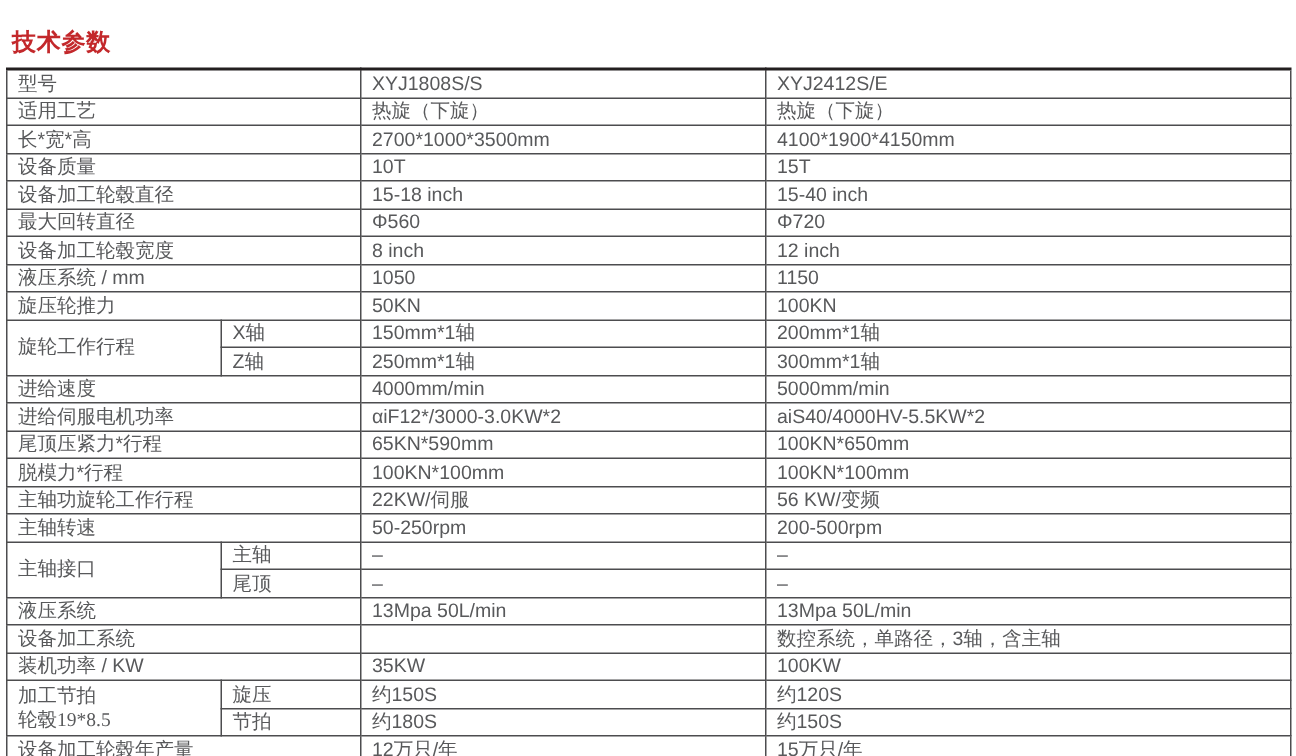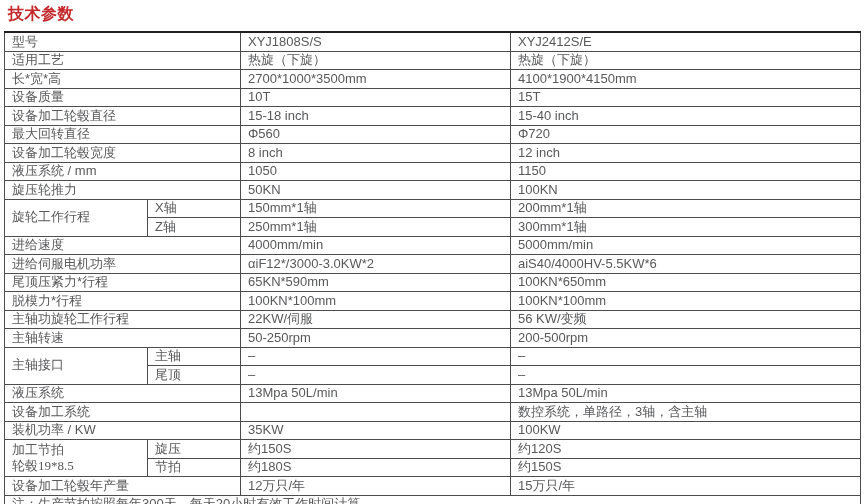--- a/index.html
+++ b/index.html
@@ -10,21 +10,21 @@
     height: 504px;
     font-family: "Liberation Sans", "DejaVu Sans", sans-serif;
   }
   .page {
     position: relative;
     width: 864px;
     height: 504px;
     overflow: hidden;
   }
   .title {
-    margin: 4px 0 0 8px;
+    margin: 18px 0 0 8px;
     font-size: 16px;
     font-weight: bold;
     color: #c3282b;
     letter-spacing: 0.5px;
   }
   table.spec {
     border-collapse: collapse;
     table-layout: fixed;
     width: 856px;
     margin: 6px 0 0 4px;
@@ -121,21 +121,21 @@
         <td>300mm*1轴</td>
       </tr>
       <tr>
         <td colspan="2">进给速度</td>
         <td>4000mm/min</td>
         <td>5000mm/min</td>
       </tr>
       <tr>
         <td colspan="2">进给伺服电机功率</td>
         <td>αiF12*/3000-3.0KW*2</td>
-        <td>aiS40/4000HV-5.5KW*6</td>
+        <td>aiS40/4000HV-5.5KW*2</td>
       </tr>
       <tr>
         <td colspan="2">尾顶压紧力*行程</td>
         <td>65KN*590mm</td>
         <td>100KN*650mm</td>
       </tr>
       <tr>
         <td colspan="2">脱模力*行程</td>
         <td>100KN*100mm</td>
         <td>100KN*100mm</td>

